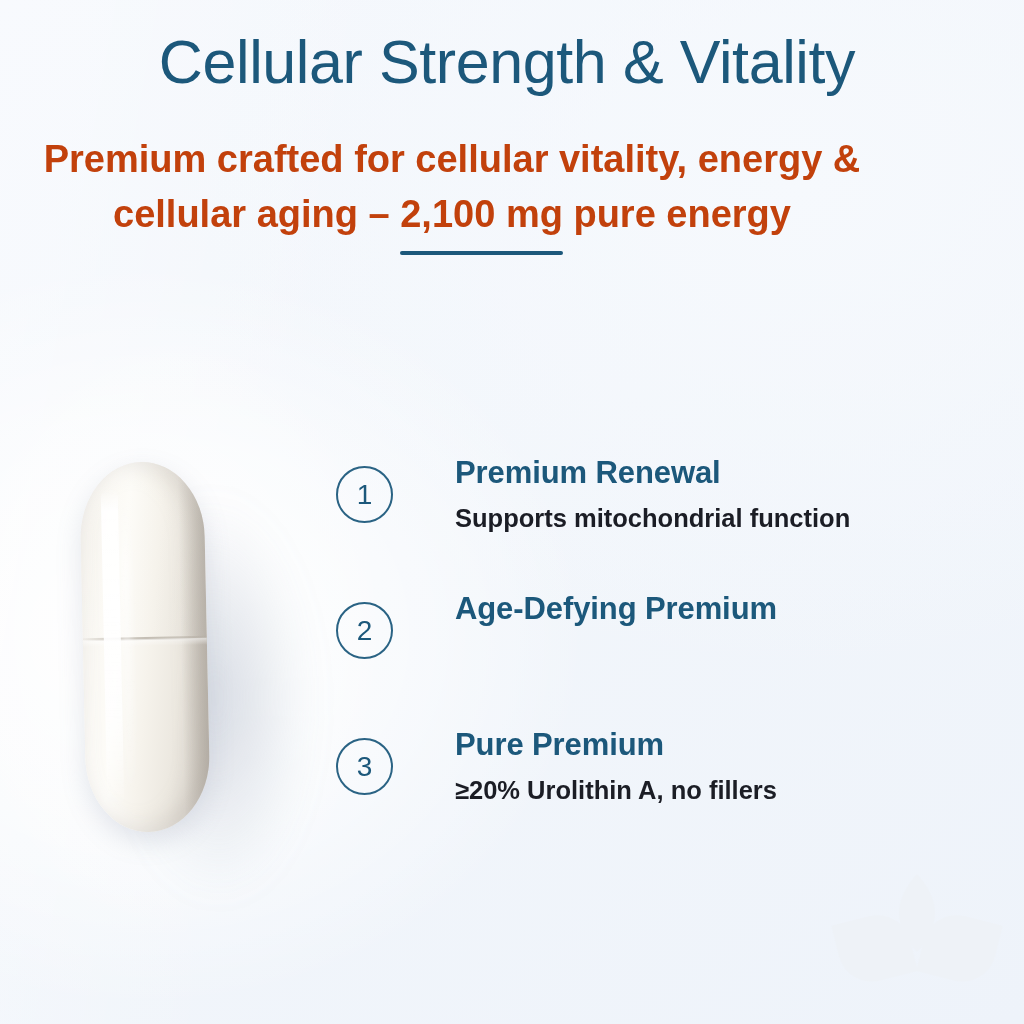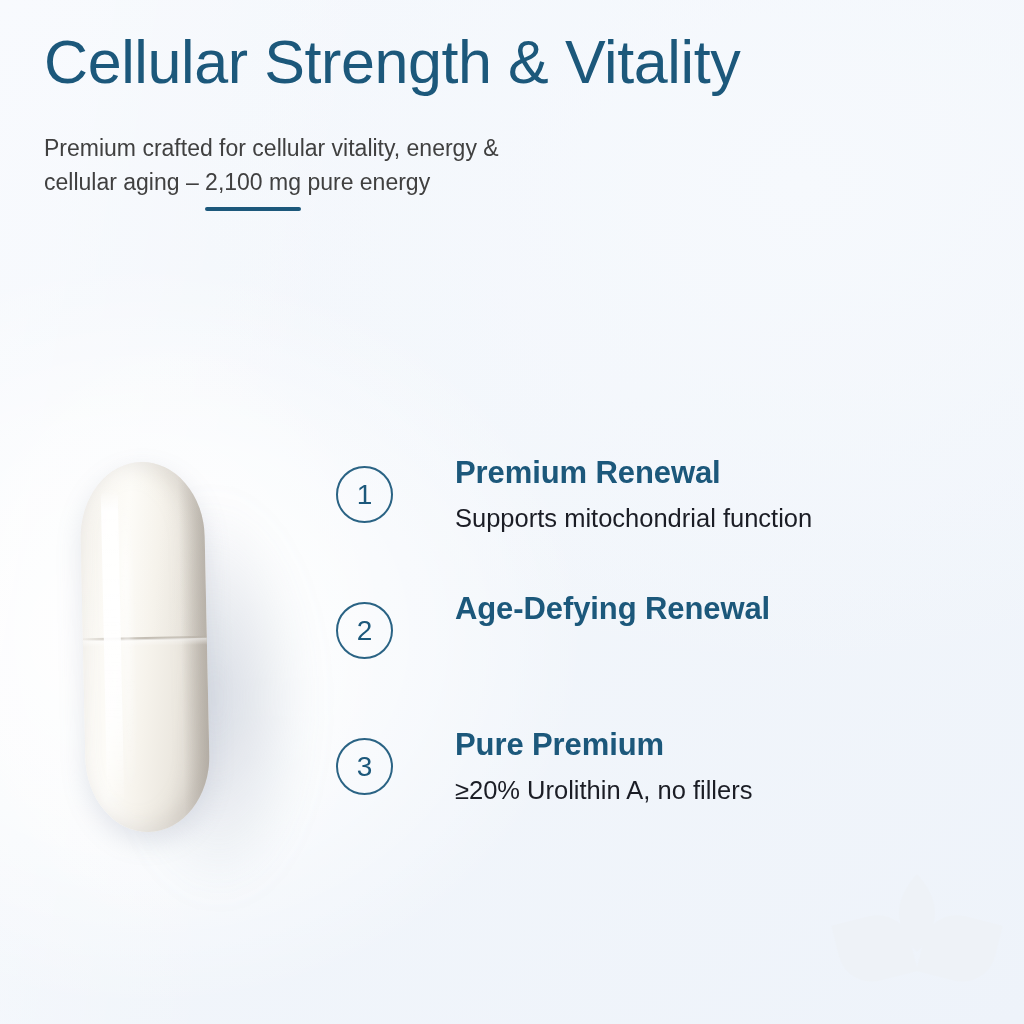--- a/index.html
+++ b/index.html
@@ -41,39 +41,40 @@
   .bg-vignette {
     position: absolute;
     inset: 0;
     background: linear-gradient(100deg, rgba(255,255,255,0.35) 0%, rgba(255,255,255,0) 34%);
     pointer-events: none;
   }
 
   
   .header {
     position: absolute;
-    left: 44px;
+    left: 37px;
     top: 28px;
     width: 940px;
+    text-align: center;
   }
   .page-title {
     font-size: 61px;
     line-height: 1.12;
     font-weight: 400;
     letter-spacing: -0.4px;
     color: #1c587b;
     margin: 0;
     white-space: nowrap;
   }
   .subtitle {
     margin: 36px 0 0 0;
-    font-size: 23px;
+    font-size: 38px;
     line-height: 1.45;
-    color: #404040;
-    font-weight: 400;
+    color: #c2410c;
+    font-weight: 700;
     max-width: 830px;
   }
   .subtitle .line {
     display: block;
     white-space: nowrap;
   }
   .dose {
     position: relative;
     display: inline-block;
     white-space: nowrap;
@@ -235,21 +236,21 @@
     color: #1c587b;
     font-weight: 700;
     letter-spacing: -0.1px;
     white-space: nowrap;
   }
   .benefit-desc {
     margin-top: 12px;
     font-size: 25.5px;
     line-height: 1.25;
     color: #1b1d25;
-    font-weight: 400;
+    font-weight: 700;
     white-space: nowrap;
   }
 
   
   .watermark {
     position: absolute;
     right: 12px;
     bottom: 18px;
     width: 190px;
     height: 150px;
@@ -293,21 +294,21 @@
       <div class="benefit-num">1</div>
       <div class="benefit-text">
         <div class="benefit-title">Premium Renewal</div>
         <div class="benefit-desc">Supports mitochondrial function</div>
       </div>
     </div>
 
     <div class="benefit">
       <div class="benefit-num">2</div>
       <div class="benefit-text">
-        <div class="benefit-title">Age-Defying Renewal</div>
+        <div class="benefit-title">Age-Defying Premium</div>
       </div>
     </div>
 
     <div class="benefit">
       <div class="benefit-num">3</div>
       <div class="benefit-text">
         <div class="benefit-title">Pure Premium</div>
         <div class="benefit-desc">≥20% Urolithin A, no fillers</div>
       </div>
     </div>

